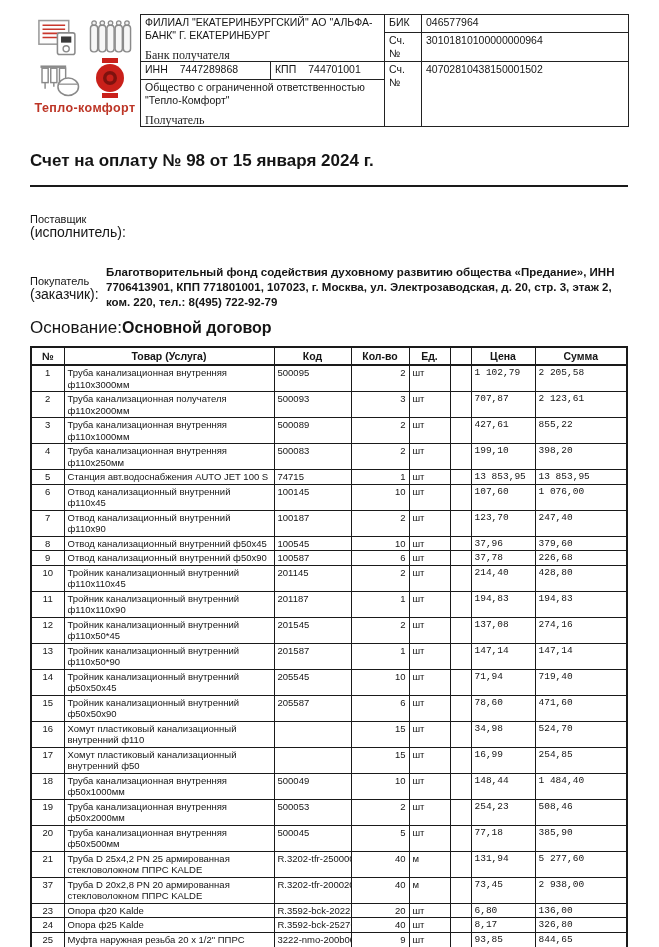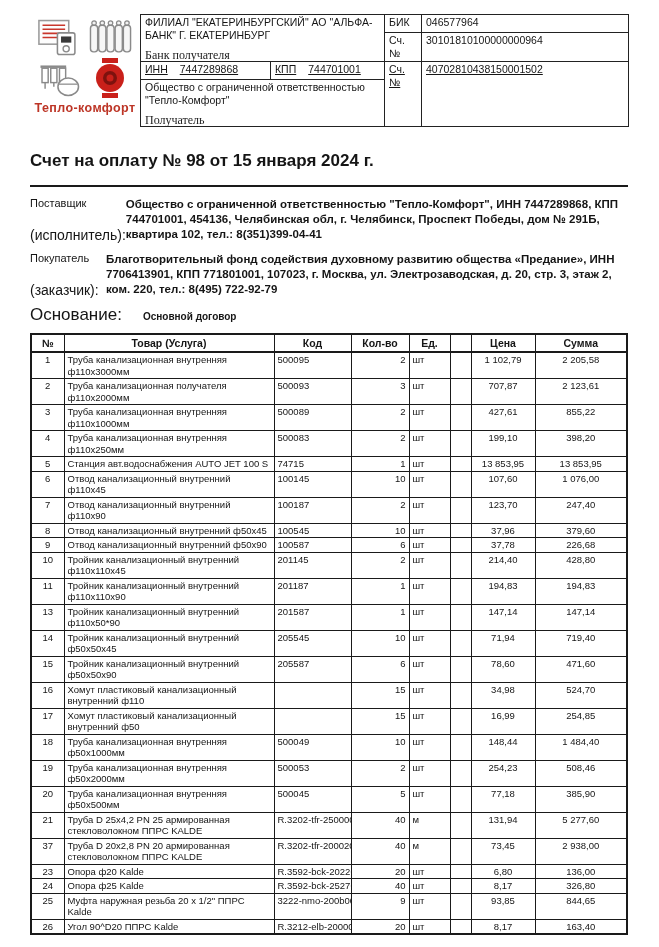--- a/index.html
+++ b/index.html
@@ -15,43 +15,43 @@
 
   table.bank{border-collapse:collapse;table-layout:fixed;width:488px;font-size:10.5px;}
   table.bank td{border:1px solid #222;padding:1px 4px;vertical-align:top;line-height:13px;}
   .cell-stack{display:flex;flex-direction:column;justify-content:space-between;height:100%;}
   .small-label{font-size:12px;line-height:10px;color:#222;font-family:Liberation Serif, serif;}
   .bank-name-cell{height:44px;}
   .recipient-cell{height:44px;}
   .kv .v{margin-left:12px;}
   .row-bik td{height:15px;}
   .row-corr td{height:24px;}
-  .row-inn td{height:15px;text-decoration:underline;}
+  .row-inn td{height:15px;}
 
   
   .title{font-size:17px;font-weight:bold;margin:24px 0 0 0;}
   .rule{height:2px;background:#1a1a1a;margin-top:14px;}
 
   
-  .party{display:flex;margin-top:10px;}
+  .party{display:flex;margin-top:26px;align-items:center;}
   .party-labels{flex:0 0 76px;display:flex;flex-direction:column;justify-content:space-between;font-size:11px;line-height:13px;}
   .party-sublabel{font-size:14px;}
   .party-text{flex:1;font-weight:bold;font-size:11.5px;line-height:15px;}
   .basis{display:flex;margin-top:8px;align-items:baseline;}
   .basis-label{flex:0 0 76px;font-size:17px;}
-  .basis-value{font-weight:bold;font-size:10px;margin-left:21px;}
+  .basis-value{font-weight:bold;font-size:16px;}
 
   
   table.items{border-collapse:collapse;table-layout:fixed;width:598px;margin-top:8px;font-size:9.5px;border:2px solid #1a1a1a;}
   table.items th{border:1px solid #1a1a1a;border-bottom:2px solid #1a1a1a;font-size:10.5px;font-weight:bold;padding:2px 2px;line-height:12px;text-align:center;}
   table.items td{border:1px solid #1a1a1a;padding:1px 3px;vertical-align:top;line-height:11.5px;}
   td.c-num{text-align:center;}
   td.c-code{overflow:hidden;white-space:nowrap;}
   td.c-qty{text-align:right;}
-  td.c-price,td.c-sum{text-align:center;}
+  td.c-price,td.c-sum{text-align:left;font-family:Liberation Mono, monospace;}
 </style>
 </head>
 <body>
 
 <div class="page">
 
   <div class="top">
     <div class="logo">
       <div class="logo-grid">
         <span class="logo-cell">
@@ -146,21 +146,20 @@
   </div>
 
   <div class="title">Счет на оплату № 98 от 15 января 2024 г.</div>
   <div class="rule"></div>
 
   <div class="party">
     <div class="party-labels">
       <span>Поставщик</span>
       <span class="party-sublabel">(исполнитель):</span>
     </div>
-    <div class="party-text">Общество с ограниченной ответственностью "Тепло-Комфорт",  ИНН 7447289868,  КПП 744701001,  454136, Челябинская обл, г. Челябинск, Проспект Победы, дом № 291Б, квартира 102,  тел.: 8(351)399-04-41</div>
   </div>
 
   <div class="party">
     <div class="party-labels">
       <span>Покупатель</span>
       <span class="party-sublabel">(заказчик):</span>
     </div>
     <div class="party-text">Благотворительный фонд содействия духовному развитию общества «Предание», ИНН 7706413901,  КПП 771801001,  107023, г. Москва, ул. Электрозаводская, д. 20, стр. 3, этаж 2, ком. 220,  тел.: 8(495) 722-92-79</div>
   </div>
 
@@ -307,20 +306,30 @@
       <td class="c-num">11</td>
       <td class="c-name">Тройник канализационный внутренний ф110х110х90</td>
       <td class="c-code">201187</td>
       <td class="c-qty">1</td>
       <td class="c-unit">шт</td>
       <td class="c-blank"></td>
       <td class="c-price">194,83</td>
       <td class="c-sum">194,83</td>
     </tr>
 
+    <tr>
+      <td class="c-num">12</td>
+      <td class="c-name">Тройник канализационный внутренний ф110х50*45</td>
+      <td class="c-code">201545</td>
+      <td class="c-qty">2</td>
+      <td class="c-unit">шт</td>
+      <td class="c-blank"></td>
+      <td class="c-price">137,08</td>
+      <td class="c-sum">274,16</td>
+    </tr>
 
     <tr>
       <td class="c-num">13</td>
       <td class="c-name">Тройник канализационный внутренний ф110х50*90</td>
       <td class="c-code">201587</td>
       <td class="c-qty">1</td>
       <td class="c-unit">шт</td>
       <td class="c-blank"></td>
       <td class="c-price">147,14</td>
       <td class="c-sum">147,14</td>

